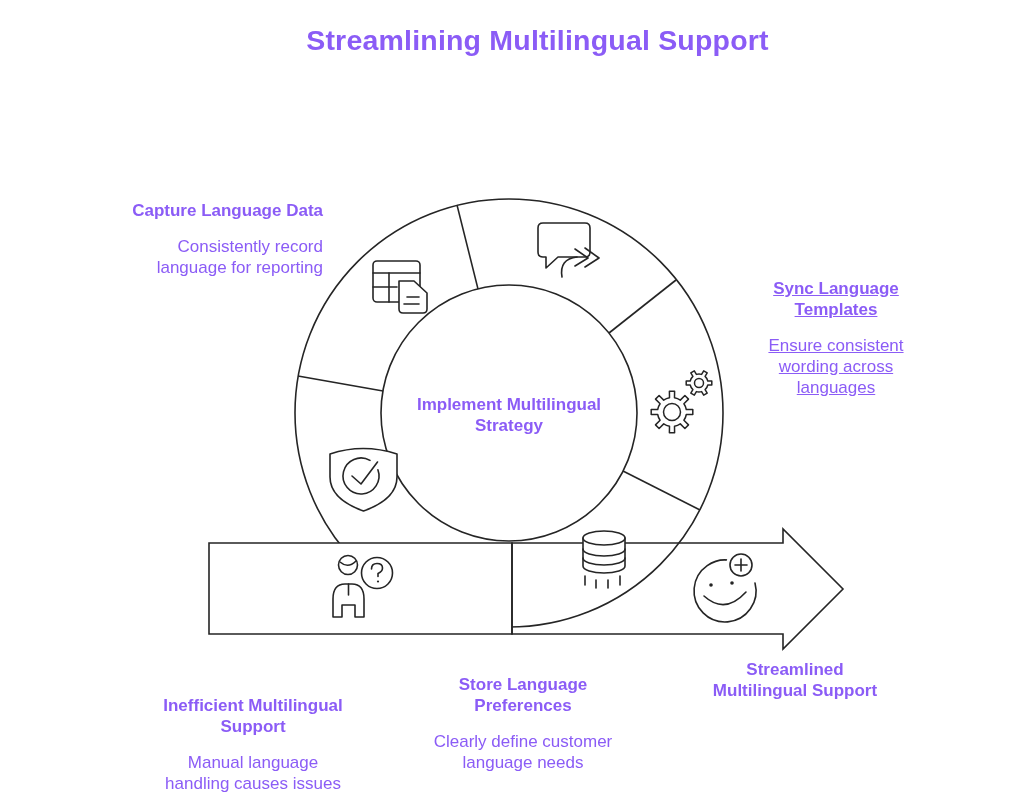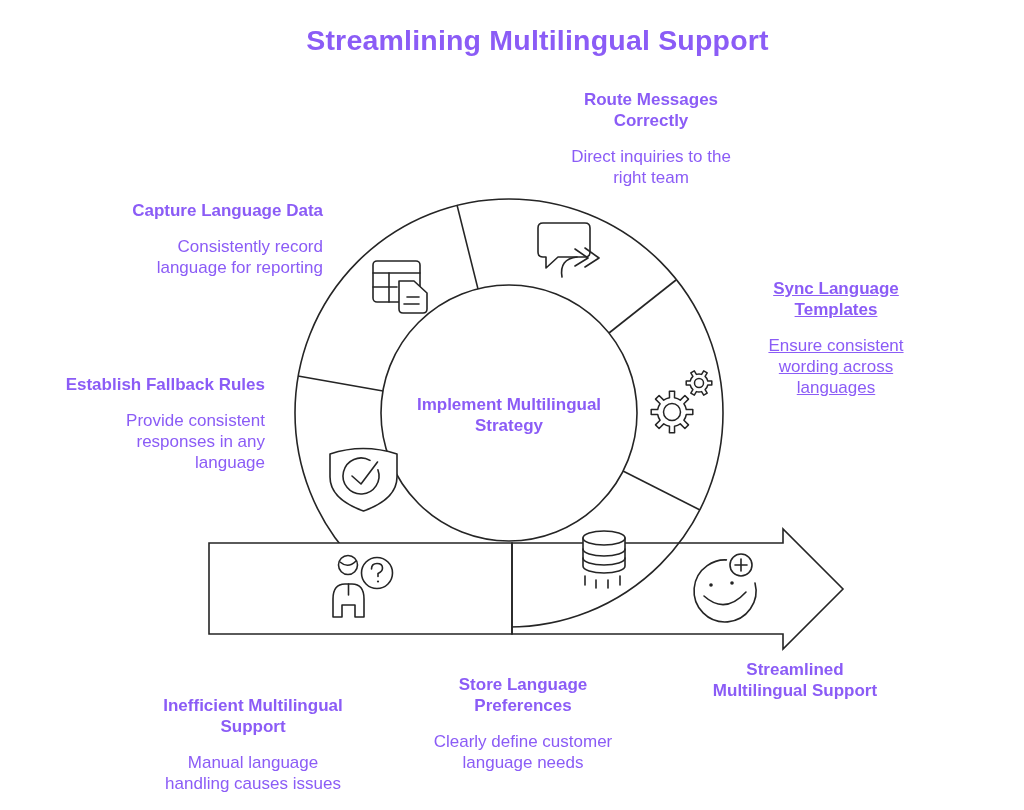--- a/index.html
+++ b/index.html
@@ -114,39 +114,31 @@
         <path d="M735,565 H747"></path>
         <path d="M741,559 V571"></path>
       </g>
     </g>
   </svg>
 
   <div class="page-title">Streamlining Multilingual Support</div>
 
   <div class="center-label">Implement Multilingual Strategy</div>
 
-  <div class="step tc" style="left:556px;top:89px;width:190px;">
-    <div class="h">Route Messages Correctly</div>
-    <div class="b">Direct inquiries to the right team</div>
-  </div>
 
   <div class="step tr" style="left:123px;top:200px;width:200px;">
     <div class="h">Capture Language Data</div>
     <div class="b" style="width:180px;margin-left:auto;">Consistently record language for reporting</div>
   </div>
 
   <div class="step tl" style="left:756px;top:278px;width:160px;">
     <div class="h">Sync Language Templates</div>
     <div class="b">Ensure consistent wording across languages</div>
   </div>
 
-  <div class="step tr" style="left:50px;top:374px;width:215px;">
-    <div class="h">Establish Fallback Rules</div>
-    <div class="b" style="width:160px;margin-left:auto;">Provide consistent responses in any language</div>
-  </div>
 
   <div class="step tc" style="left:143px;top:659px;width:220px;margin-top:36px;">
     <div class="h" style="width:205px;margin:0 auto;">Inefficient Multilingual Support</div>
     <div class="b" style="width:190px;margin-left:auto;margin-right:auto;">Manual language handling causes issues</div>
   </div>
 
   <div class="step tc" style="left:413px;top:659px;width:220px;">
     <div class="h" style="width:150px;margin:15px auto;">Store Language Preferences</div>
     <div class="b" style="width:200px;margin-left:auto;margin-right:auto;">Clearly define customer language needs</div>
   </div>

